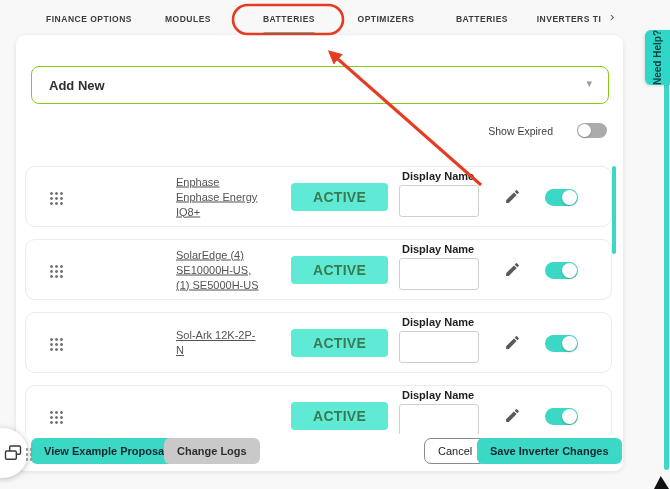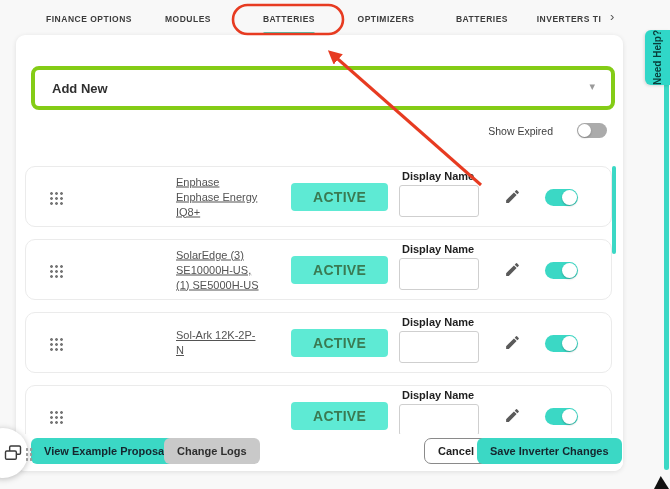--- a/index.html
+++ b/index.html
@@ -23,21 +23,21 @@
   .tab-overflow{
     position:absolute;left:610px;top:9px;font-size:13px;color:#555;cursor:pointer;
   }
   
   .panel{
     position:absolute;left:16px;top:35px;width:607px;height:436px;
     background:#fff;border-radius:9px;box-shadow:0 1px 5px rgba(0,0,0,.10);
   }
   .addnew{
     position:absolute;left:15px;top:31px;width:576px;height:36px;
-    border:4px solid #84cc16;border-radius:8px;background:#fff;
+    border:1px solid #84cc16;border-radius:8px;background:#fff;
     display:flex;align-items:center;cursor:pointer;
   }
   .addnew-label{margin-left:17px;font-size:13px;font-weight:600;color:#303030;}
   .addnew-caret{position:absolute;right:16px;top:10px;font-size:11px;color:#9a9a9a;}
   .show-expired{
     position:absolute;right:16px;top:88px;display:flex;align-items:center;gap:24px;
   }
   .show-expired-label{font-size:10.5px;color:#3d3d3d;}
   
   .toggle{position:relative;width:30px;height:15px;border-radius:9px;background:#ababab;cursor:pointer;}
@@ -86,21 +86,21 @@
     position:absolute;left:0;top:399px;width:607px;height:37px;
     background:#fff;border-radius:0 0 9px 9px;
   }
   .btn{
     position:absolute;top:4px;height:26px;border:none;border-radius:6px;
     font-family:"Liberation Sans", sans-serif;font-size:11px;font-weight:700;
     color:#15262e;cursor:pointer;padding:0 13px;white-space:nowrap;
   }
   .btn-teal{background:#3bd8c5;}
   .btn-gray{background:#c9c9c9;color:#2e2e2e;}
-  .btn-outline{background:#fff;border:1px solid #8a8a8a;border-radius:7px;color:#222;font-weight:700;}
+  .btn-outline{background:#fff;border:1px solid #8a8a8a;border-radius:7px;color:#222;font-weight:400;}
   .btn-view{left:15px;}
   .btn-logs{left:148px;}
   .btn-cancel{left:408px;}
   .btn-save{left:461px;}
   
   .help-strip{
     position:absolute;right:1px;top:30px;width:5px;height:440px;
     background:#3bd8c5;border-radius:3px;z-index:30;
   }
   .need-help{
@@ -173,21 +173,21 @@
     <span class="pencil"><svg viewBox="0 0 24 24">
           <path d="M3 17.25V21h3.75L17.8 9.94l-3.75-3.75L3 17.25zM20.7 7.04c.39-.39.39-1.02 0-1.41l-2.34-2.34a.996.996 0 0 0-1.41 0l-1.83 1.83 3.75 3.75 1.83-1.83z"></path>
         </svg></span>
     <span class="toggle on row-toggle">
         <span class="knob"></span>
       </span>
   </div>
 
   <div class="row row2">
     <span class="drag-dots"></span>
-    <span class="row-name">SolarEdge (3)
+    <span class="row-name">SolarEdge (4)
 SE10000H-US,
 (1) SE5000H-US</span>
     <span class="badge">ACTIVE</span>
     <div class="dn-group">
       <div class="dn-label">Display Name</div>
       <input class="dn-input" value="" style="">
     </div>
     <span class="pencil"><svg viewBox="0 0 24 24">
           <path d="M3 17.25V21h3.75L17.8 9.94l-3.75-3.75L3 17.25zM20.7 7.04c.39-.39.39-1.02 0-1.41l-2.34-2.34a.996.996 0 0 0-1.41 0l-1.83 1.83 3.75 3.75 1.83-1.83z"></path>
         </svg></span>

